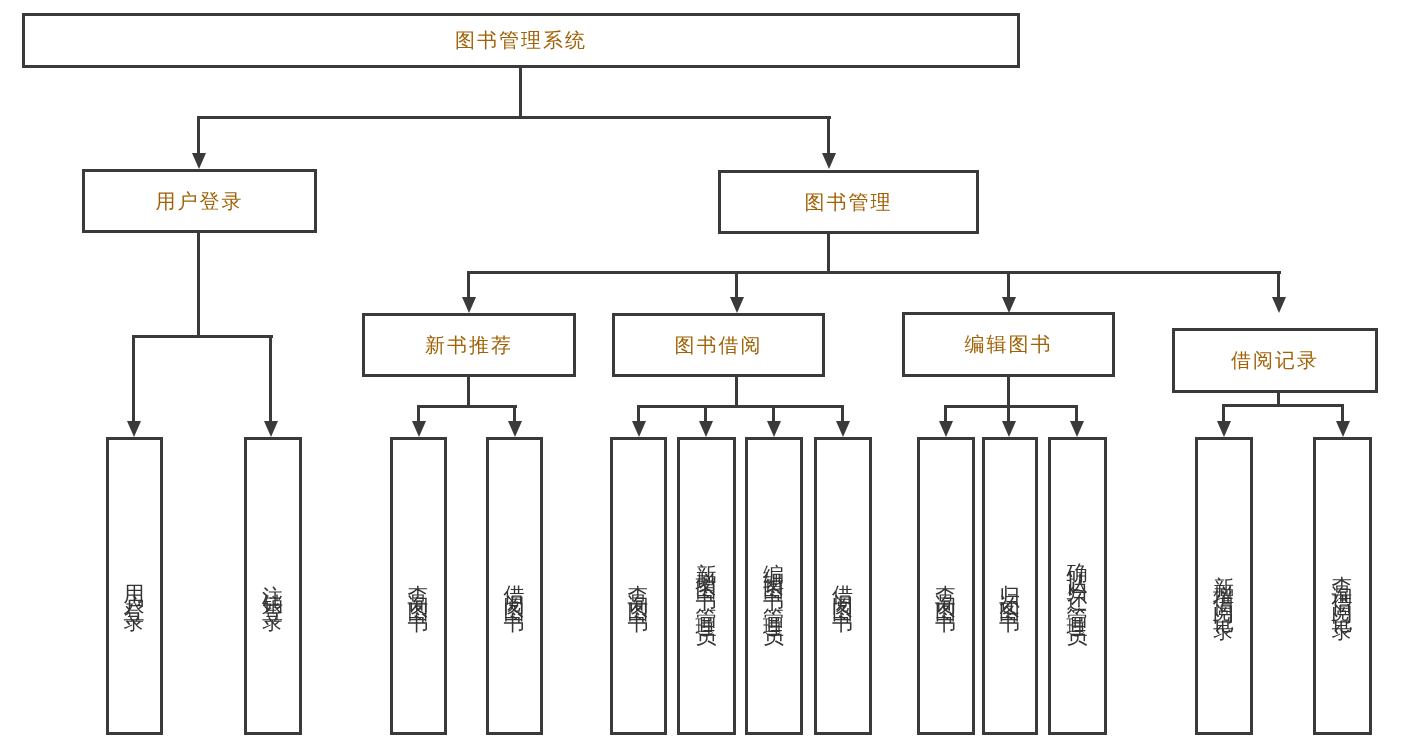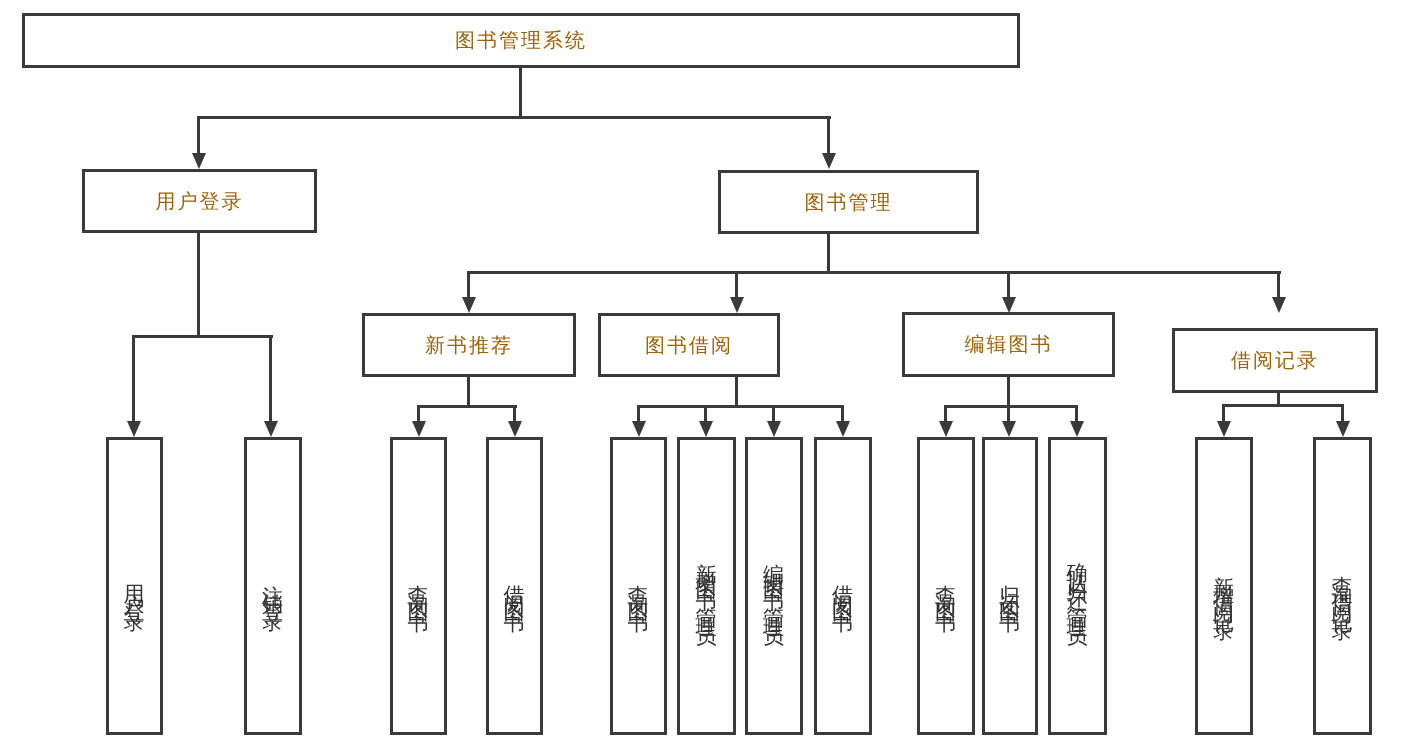--- a/index.html
+++ b/index.html
@@ -105,21 +105,21 @@
   <div class="hline" style="left:1223px;top:404px;width:121px;"></div>
   <div class="arrow" style="left:1222px;top:404px;height:17px;"></div>
   <div class="arrow" style="left:1341px;top:404px;height:17px;"></div>
 
   <div class="box" style="left:22px;top:13px;width:998px;height:55px;">图书管理系统</div>
 
   <div class="box" style="left:82px;top:169px;width:235px;height:64px;">用户登录</div>
   <div class="box" style="left:712px;top:170px;width:261px;height:64px;margin-left:6px;">图书管理</div>
 
   <div class="box" style="left:362px;top:313px;width:214px;height:64px;">新书推荐</div>
-  <div class="box" style="left:598px;top:313px;width:182px;height:64px;">图书借阅</div>
+  <div class="box" style="left:612px;top:313px;width:213px;height:64px;">图书借阅</div>
   <div class="box" style="left:902px;top:312px;width:213px;height:65px;">编辑图书</div>
   <div class="box" style="left:1172px;top:328px;width:206px;height:65px;">借阅记录</div>
 
   <div class="vbox" style="left:106px;width:57px;">用户登录</div>
   <div class="vbox" style="left:244px;width:58px;">注销登录</div>
 
   <div class="vbox" style="left:390px;width:57px;">查询图书</div>
   <div class="vbox" style="left:486px;width:57px;">借阅图书</div>
 
   <div class="vbox" style="left:610px;width:57px;">查询图书</div>

